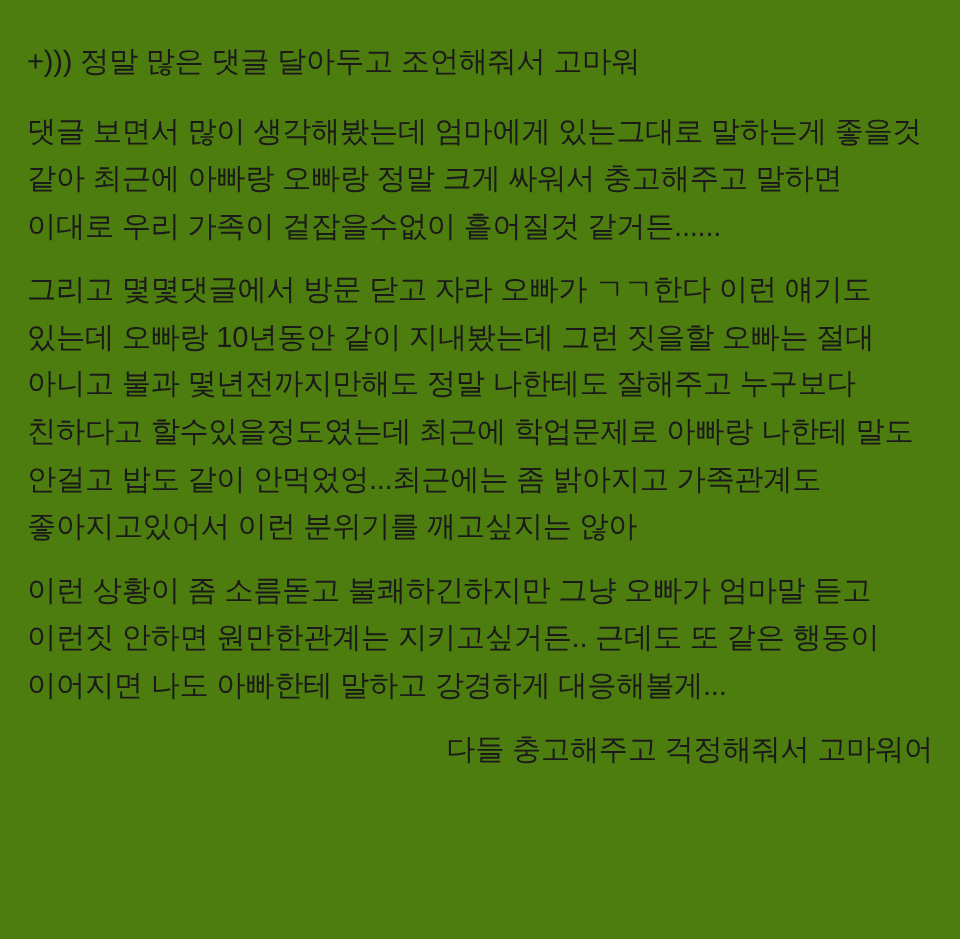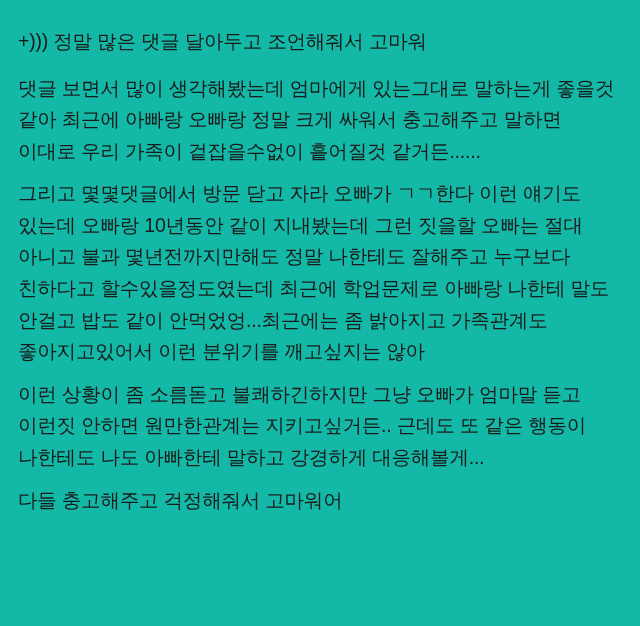--- a/index.html
+++ b/index.html
@@ -9,21 +9,21 @@
   body {
     width: 640px;
     height: 626px;
     background: #ffffff;
     font-family: "Liberation Sans", "DejaVu Sans", sans-serif;
     overflow: hidden;
   }
   .page {
     width: 640px;
     height: 626px;
-    background: #14b8a6;
+    background: #4d7c0f;
     box-sizing: border-box;
     padding: 26px 18px 10px 18px;
     display: flex;
     flex-direction: column;
   }
   .para {
     color: #1a1a1a;
     font-size: 19.5px;
     line-height: 1.62;
     letter-spacing: -0.2px;
@@ -31,24 +31,25 @@
     white-space: pre-wrap;
   }
   .para + .para {
     margin-top: 11px;
   }
   .p-open {
     margin-bottom: 4px;
   }
   .p-close {
     margin-top: 14px;
+    text-align: right;
   }
 </style>
 </head>
 <body>
 
 <div class="page">
   <div class="para p-open">+))) 정말 많은 댓글 달아두고 조언해줘서 고마워</div>
   <div class="para">댓글 보면서 많이 생각해봤는데 엄마에게 있는그대로 말하는게 좋을것 같아 최근에 아빠랑 오빠랑 정말 크게 싸워서 충고해주고 말하면 이대로 우리 가족이 겉잡을수없이 흩어질것 같거든......</div>
   <div class="para">그리고 몇몇댓글에서 방문 닫고 자라 오빠가 ㄱㄱ한다 이런 얘기도 있는데 오빠랑 10년동안 같이 지내봤는데 그런 짓을할 오빠는 절대 아니고 불과 몇년전까지만해도 정말 나한테도 잘해주고 누구보다 친하다고 할수있을정도였는데 최근에 학업문제로 아빠랑 나한테 말도 안걸고 밥도 같이 안먹었엉...최근에는 좀 밝아지고 가족관계도 좋아지고있어서 이런 분위기를 깨고싶지는 않아</div>
-  <div class="para">이런 상황이 좀 소름돋고 불쾌하긴하지만 그냥 오빠가 엄마말 듣고 이런짓 안하면 원만한관계는 지키고싶거든.. 근데도 또 같은 행동이 나한테도 나도 아빠한테 말하고 강경하게 대응해볼게...</div>
+  <div class="para">이런 상황이 좀 소름돋고 불쾌하긴하지만 그냥 오빠가 엄마말 듣고 이런짓 안하면 원만한관계는 지키고싶거든.. 근데도 또 같은 행동이 이어지면 나도 아빠한테 말하고 강경하게 대응해볼게...</div>
   <div class="para p-close">다들 충고해주고 걱정해줘서 고마워어</div>
 </div>
 
 </body></html>

